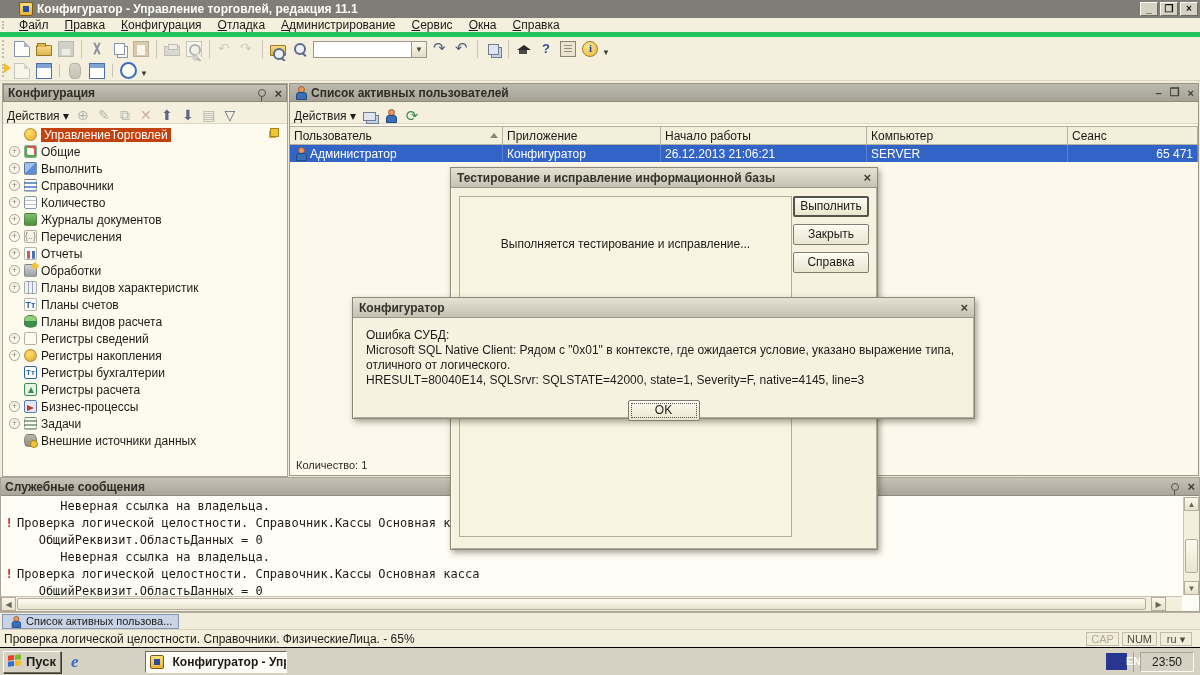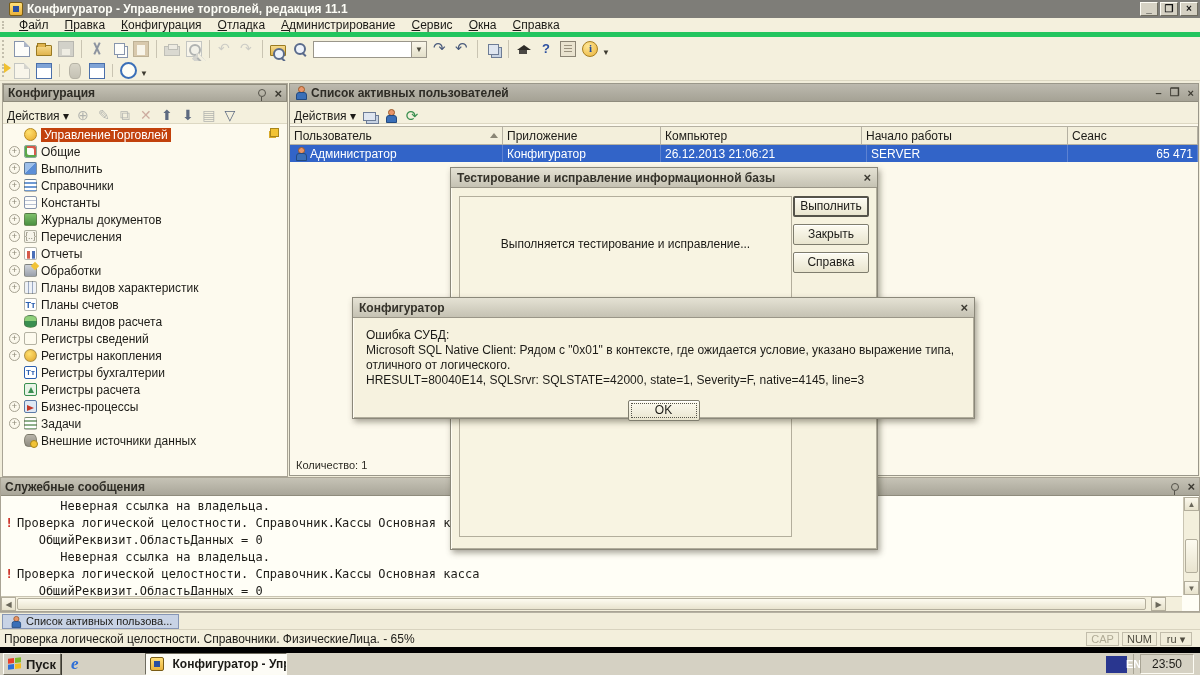--- a/index.html
+++ b/index.html
@@ -8,21 +8,21 @@
 
   
   .bar { position:absolute; left:0; right:0; display:flex; align-items:center; }
   .grip { width:5px; align-self:stretch; margin:3px 4px 3px 2px; border-left:2px dotted #c3beac; }
   .sep  { width:1px; align-self:stretch; margin:3px 4px; background:#c9c4b2; }
   .tbtn { width:22px; height:20px; display:flex; align-items:center; justify-content:center; flex:none; }
   .dis  { opacity:.45; filter:grayscale(.4); }
   .glyph { font-size:14px; line-height:1; color:#5d6a80; }
 
   
-  #titlebar { top:0; height:18px; background:#7e7d78; color:#fdfdf6; font-weight:bold; padding-left:9px; }
+  #titlebar { top:0; height:18px; background:#7e7d78; color:#fdfdf6; font-weight:bold; padding-left:19px; }
   .app-ico { width:14px; height:14px; border-radius:2px; background:linear-gradient(#ffe07a,#eab23a); border:1px solid #7a5c14; position:relative; margin-right:4px; flex:none; }
   .app-ico::after { content:""; position:absolute; left:3px; top:3px; width:6px; height:6px; background:#2b4fa0; }
   .wbtns { margin-left:auto; display:flex; gap:2px; padding-right:2px; }
   .wbtn { width:18px; height:14px; background:#d5d1c3; border:1px solid; border-color:#fdfcf4 #6e6b5e #6e6b5e #fdfcf4; font-size:10px; line-height:12px; text-align:center; color:#111; font-weight:bold; }
 
   
   #menubar { top:18px; height:19px; background:#f4f0dd; border-bottom:5px solid #22c55e; }
   .menu-item { display:inline-block; padding:2px 8px; }
   .menu-item::first-letter { text-decoration:underline; }
 
@@ -152,21 +152,21 @@
 
   
   #tabbar { top:612px; height:17px; background:#f1edda; border-top:1px solid #b5b1a2; padding-left:2px; }
   .tab { display:flex; align-items:center; gap:4px; height:15px; padding:0 6px; background:#c8d3e5; border:1px solid #8696b5; font-size:11px; }
   #statusbar { top:629px; height:18px; background:#f3efdc; border-top:1px solid #d8d3bf; padding:0 4px; }
   .sb-cells { margin-left:auto; display:flex; gap:3px; padding-right:4px; }
   .sb-cell { min-width:32px; height:14px; border:1px solid #c2bdab; background:#f1edda; font-size:11px; text-align:center; line-height:13px; padding:0 4px; color:#4f4c40; }
   .sb-dim { color:#b0ab96; }
 
   
-  #taskbar { top:647px; height:28px; background:#d5d1c3; border-top:6px solid #000000; padding:2px 3px; gap:4px; }
+  #taskbar { top:647px; height:28px; background:#d5d1c3; border-top:1px solid #000000; padding:2px 3px; gap:4px; }
   #start-btn { display:flex; align-items:center; gap:4px; width:58px; height:22px; background:#d5d1c3; border:1px solid; border-color:#fdfcf4 #6e6b5e #6e6b5e #fdfcf4; box-shadow:1px 1px 0 #3c3a32; font-weight:bold; font-size:13px; padding-left:4px; }
   .winflag { width:14px; height:13px; display:grid; grid-template-columns:6px 6px; grid-template-rows:5px 5px; gap:1px; transform:skewY(-6deg); }
   .winflag i { display:block; } .wf1{background:#e8402c;} .wf2{background:#7fba28;} .wf3{background:#2f6fd6;} .wf4{background:#f5bd1f;}
   .ie-ico { font:bold italic 17px "Liberation Serif", serif; color:#2f6fd6; margin:0 6px; }
   #task-btn { display:flex; align-items:center; gap:5px; width:142px; height:22px; background:#fdfcf6; border:1px solid; border-color:#6e6b5e #fdfcf4 #fdfcf4 #6e6b5e; font-weight:bold; padding:0 4px; margin-left:56px; white-space:nowrap; overflow:hidden; }
   .tray { margin-left:auto; display:flex; align-items:center; gap:6px; padding-right:3px; }
   .lang-badge { width:21px; height:17px; background:#29368f; color:#fff; font-weight:bold; font-size:11px; text-align:left; line-height:17px;padding-left:20px; }
   .tray-sep { width:1px; height:20px; background:#a8a494; }
   .clock { width:54px; height:20px; border:1px solid; border-color:#a8a494 #fdfcf4 #fdfcf4 #a8a494; text-align:center; line-height:18px; background:#d5d1c3; }
 </style>
@@ -339,21 +339,21 @@
         <span>Выполнить</span>
       </div>
     <div class="trow">
         <span class="texp">+</span>
         <span class="ti ti-catalog"></span>
         <span>Справочники</span>
       </div>
     <div class="trow">
         <span class="texp">+</span>
         <span class="ti ti-doc2"></span>
-        <span>Константы</span>
+        <span>Количество</span>
       </div>
     <div class="trow">
         <span class="texp">+</span>
         <span class="ti ti-journal"></span>
         <span>Журналы документов</span>
       </div>
     <div class="trow">
         <span class="texp">+</span>
         <span class="ti ti-enum"></span>
         <span>Перечисления</span>
@@ -471,25 +471,25 @@
       </span>
   </div>
   <div class="u-table-head">
     <span class="u-th c1">
         <span>Пользователь</span>
         <span class="sort-asc"></span>
       </span>
     <span class="u-th c2">
         <span>Приложение</span>
       </span>
+    <span class="u-th c3">
+        <span>Начало работы</span>
+      </span>
     <span class="u-th c4">
         <span>Компьютер</span>
-      </span>
-    <span class="u-th c3">
-        <span>Начало работы</span>
       </span>
     <span class="u-th c5" style="justify-content:flex-start;">
         <span>Сеанс</span>
       </span>
   </div>
   <div class="u-row">
     <span class="u-td c1">
         <span class="ic-user"></span>
         <span>Администратор</span>
       </span>

